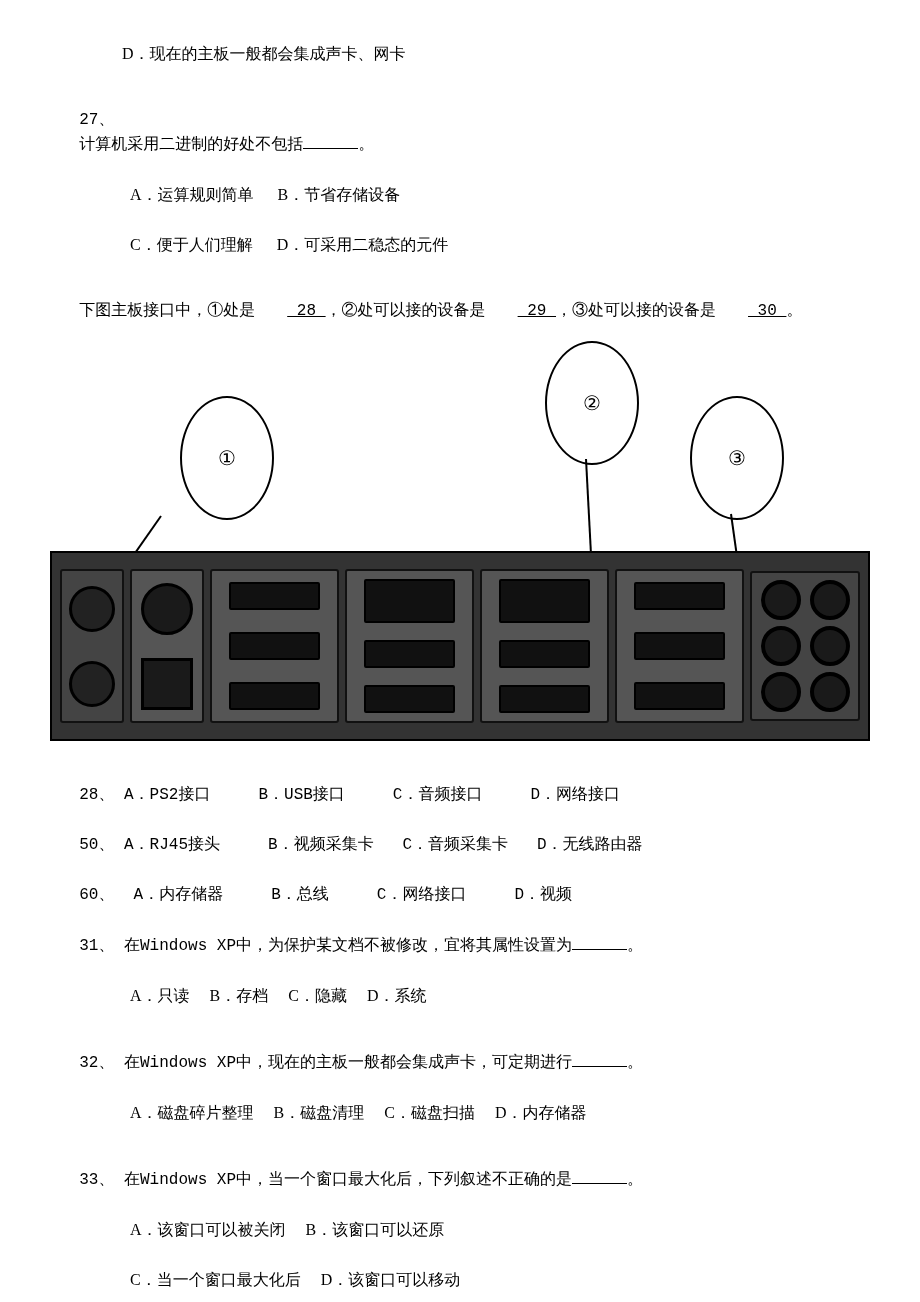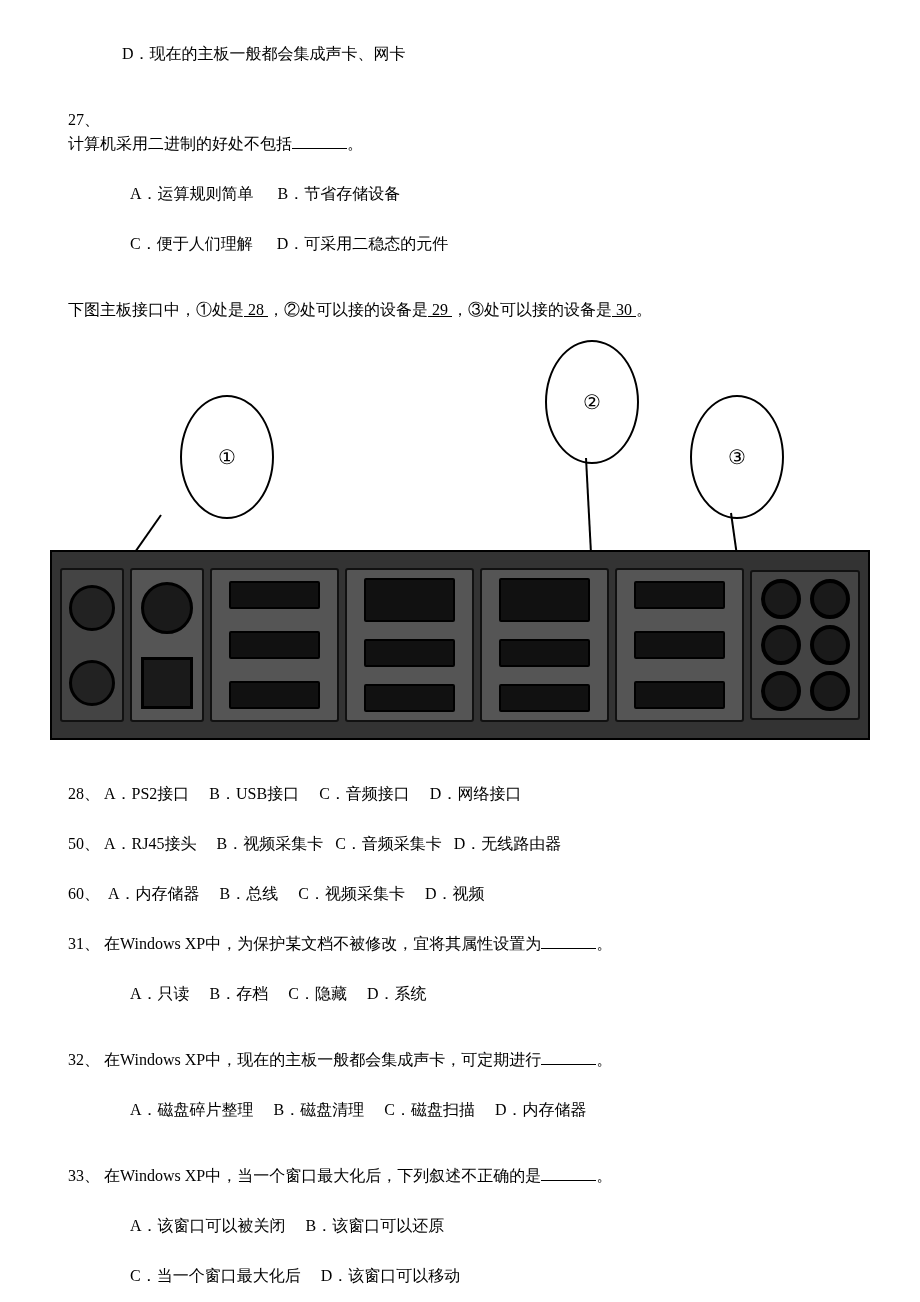--- a/index.html
+++ b/index.html
@@ -7,22 +7,22 @@
     font-size: 16px;
     line-height: 1.5;
     margin: 0;
     padding: 40px 50px;
     background: #fff;
     color: #000;
     width: 820px;
   }
   .line { margin: 2px 0; white-space: pre-wrap; }
   .indent2 { padding-left: 72px; }
-  .qline { padding-left: 10px; }
-  .u { text-decoration: underline; }
+  .qline { padding-left: 10px; font-family: Liberation Mono, monospace; }
+  .u { text-decoration: underline; margin-left: 32px; }
   .blank { display:inline-block; border-bottom:1px solid #000; min-width:55px; height:1em; vertical-align:baseline;}
   .figure {
     position: relative;
     width: 820px;
     height: 400px;
     margin: 18px 0 18px 0;
   }
   .panel {
     position:absolute;
     left:0; right:0; bottom:0;
@@ -159,21 +159,21 @@
 
 <div class="line qline">
   <span>28、</span>&nbsp;<span>A．PS2接口</span>&nbsp;&nbsp;&nbsp;&nbsp;&nbsp;<span>B．USB接口</span>&nbsp;&nbsp;&nbsp;&nbsp;&nbsp;<span>C．音频接口</span>&nbsp;&nbsp;&nbsp;&nbsp;&nbsp;<span>D．网络接口</span>
 </div>
 
 <div class="line qline">
   <span>50、</span>&nbsp;<span>A．RJ45接头</span>&nbsp;&nbsp;&nbsp;&nbsp;&nbsp;<span>B．视频采集卡</span>&nbsp;&nbsp;&nbsp;<span>C．音频采集卡</span>&nbsp;&nbsp;&nbsp;<span>D．无线路由器</span>
 </div>
 
 <div class="line qline">
-  <span>60、</span>&nbsp;&nbsp;<span>A．内存储器</span>&nbsp;&nbsp;&nbsp;&nbsp;&nbsp;<span>B．总线</span>&nbsp;&nbsp;&nbsp;&nbsp;&nbsp;<span>C．视频采集卡</span>&nbsp;&nbsp;&nbsp;&nbsp;&nbsp;<span>D．视频</span>
+  <span>60、</span>&nbsp;&nbsp;<span>A．内存储器</span>&nbsp;&nbsp;&nbsp;&nbsp;&nbsp;<span>B．总线</span>&nbsp;&nbsp;&nbsp;&nbsp;&nbsp;<span>C．网络接口</span>&nbsp;&nbsp;&nbsp;&nbsp;&nbsp;<span>D．视频</span>
 </div>
 
 <div class="line qline">
   <span>31、</span>&nbsp;<span>在Windows XP中，为保护某文档不被修改，宜将其属性设置为</span><span class="blank"></span><span>。</span>
 </div>
 <div class="line indent2">
   <span>A．只读</span>&nbsp;&nbsp;&nbsp;&nbsp;&nbsp;<span>B．存档</span>&nbsp;&nbsp;&nbsp;&nbsp;&nbsp;<span>C．隐藏</span>&nbsp;&nbsp;&nbsp;&nbsp;&nbsp;<span>D．系统</span>
 </div>
 
 <div class="gap"></div>

